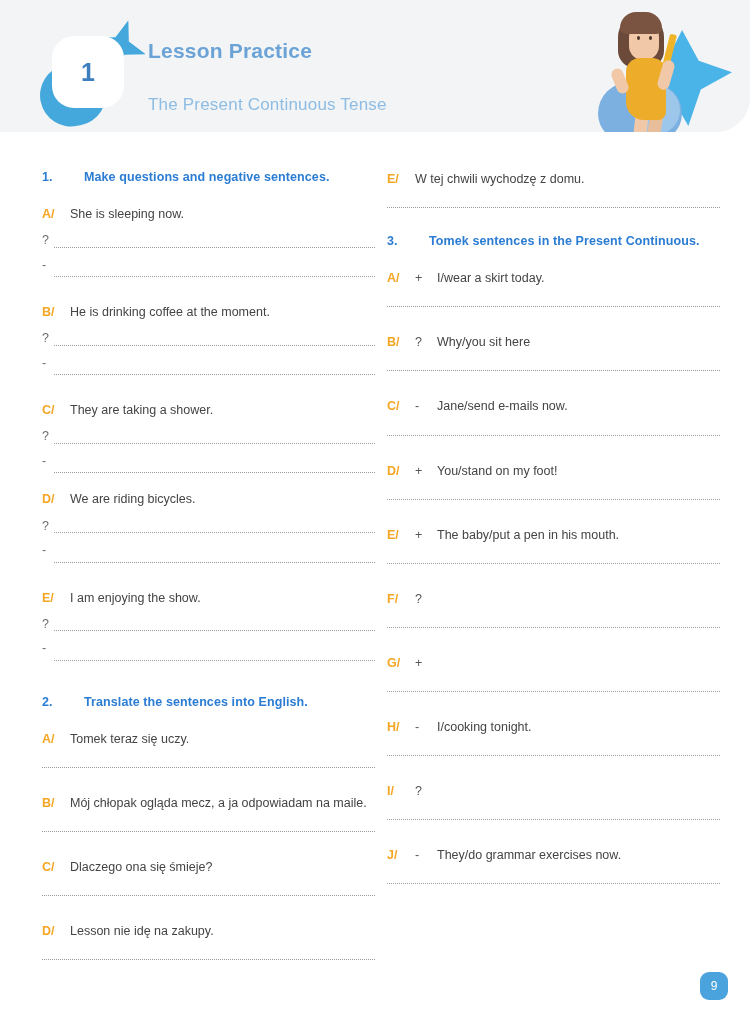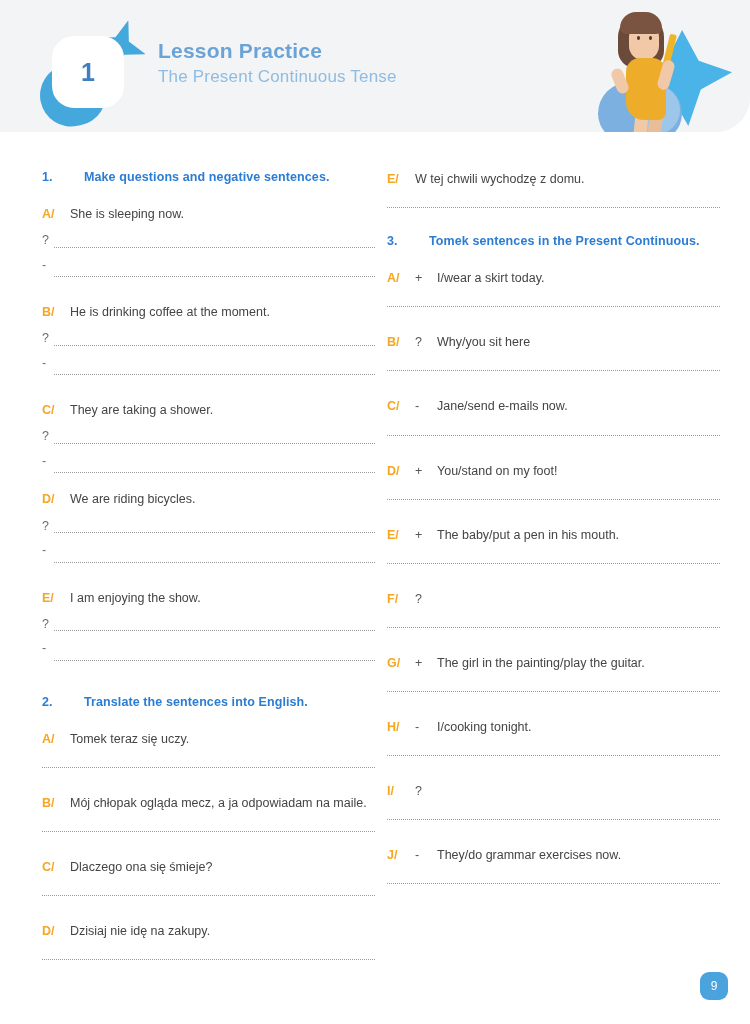--- a/index.html
+++ b/index.html
@@ -65,36 +65,37 @@
     justify-content: center;
   }
   .badge-number {
     font-size: 25px;
     font-weight: bold;
     color: #3e7fbf;
     line-height: 1;
   }
   .header-titles {
     position: absolute;
-    left: 158px;
+    left: 148px;
     top: 38px;
   }
   .header-title {
     font-size: 21px;
     font-weight: bold;
     color: #6ba3d6;
     letter-spacing: .2px;
     line-height: 1.25;
   }
   .header-subtitle {
     font-size: 17px;
     font-weight: normal;
     color: #8ebce2;
     line-height: 1.5;
     letter-spacing: .2px;
+    margin-top: 28px;
   }
 
   
   .illustration {
     position: absolute;
     right: 14px;
     top: 8px;
     width: 160px;
     height: 152px;
   }
@@ -488,21 +489,21 @@
       </div>
       <div class="ans-plain">
         <span class="ans-line"></span>
       </div>
     </div>
     <div class="gap-md"></div>
 
     <div class="item">
       <div class="item-prompt">
         <span class="item-letter">D/</span>
-        <span class="item-text">Dzisiaj nie idę na zakupy.</span>
+        <span class="item-text">Lesson nie idę na zakupy.</span>
       </div>
       <div class="ans-plain">
         <span class="ans-line"></span>
       </div>
     </div>
 
   </div>
 
   <div class="col col-right">
 
@@ -591,21 +592,20 @@
       <div class="ans-plain">
         <span class="ans-line"></span>
       </div>
     </div>
     <div class="gap-md"></div>
 
     <div class="item">
       <div class="item-prompt">
         <span class="item-letter">G/</span>
         <span class="item-sign">+</span>
-        <span class="item-text">The girl in the painting/play the guitar.</span>
       </div>
       <div class="ans-plain">
         <span class="ans-line"></span>
       </div>
     </div>
     <div class="gap-md"></div>
 
     <div class="item">
       <div class="item-prompt">
         <span class="item-letter">H/</span>

